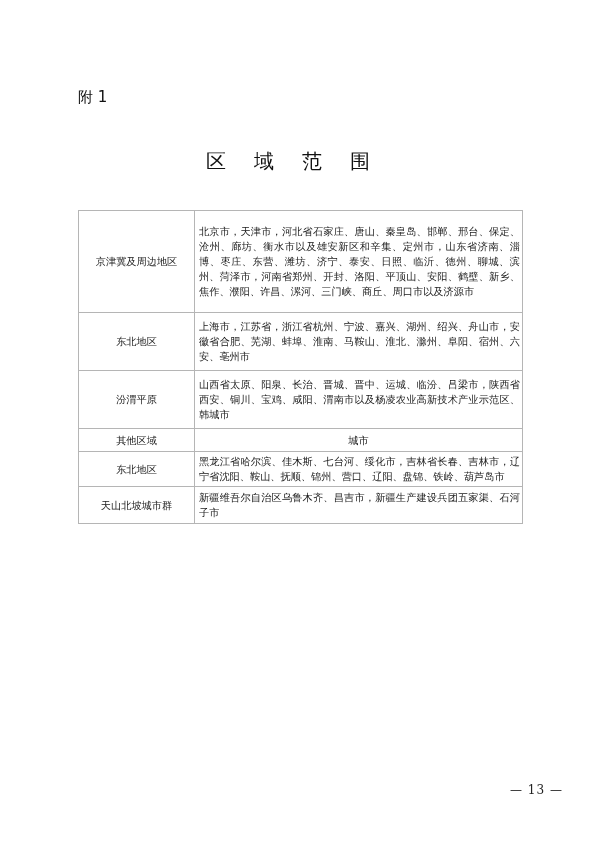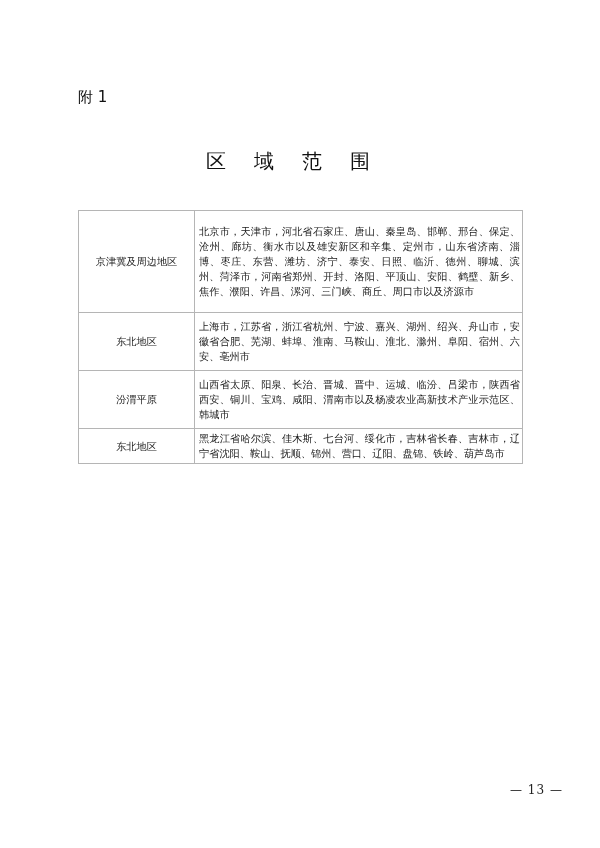--- a/index.html
+++ b/index.html
@@ -32,20 +32,28 @@
     <td class="cities">北京市，天津市，河北省石家庄、唐山、秦皇岛、邯郸、邢台、保定、沧州、廊坊、衡水市以及雄安新区和辛集、定州市，山东省济南、淄博、枣庄、东营、潍坊、济宁、泰安、日照、临沂、德州、聊城、滨州、菏泽市，河南省郑州、开封、洛阳、平顶山、安阳、鹤壁、新乡、焦作、濮阳、许昌、漯河、三门峡、商丘、周口市以及济源市</td>
   </tr>
   <tr style="height:58px">
     <td class="region">东北地区</td>
     <td class="cities">上海市，江苏省，浙江省杭州、宁波、嘉兴、湖州、绍兴、舟山市，安徽省合肥、芜湖、蚌埠、淮南、马鞍山、淮北、滁州、阜阳、宿州、六安、亳州市</td>
   </tr>
   <tr style="height:58px">
     <td class="region">汾渭平原</td>
     <td class="cities">山西省太原、阳泉、长治、晋城、晋中、运城、临汾、吕梁市，陕西省西安、铜川、宝鸡、咸阳、渭南市以及杨凌农业高新技术产业示范区、韩城市</td>
   </tr>
+  <tr class="sub">
+    <td>其他区域</td>
+    <td>城市</td>
+  </tr>
   <tr style="height:35px">
     <td class="region">东北地区</td>
     <td class="cities">黑龙江省哈尔滨、佳木斯、七台河、绥化市，吉林省长春、吉林市，辽宁省沈阳、鞍山、抚顺、锦州、营口、辽阳、盘锦、铁岭、葫芦岛市</td>
+  </tr>
+  <tr style="height:37px">
+    <td class="region">天山北坡城市群</td>
+    <td class="cities">新疆维吾尔自治区乌鲁木齐、昌吉市，新疆生产建设兵团五家渠、石河子市</td>
   </tr>
 </tbody>
   </table>
 
 <div class="pageno">— 13 —</div>
 
 </body></html>

